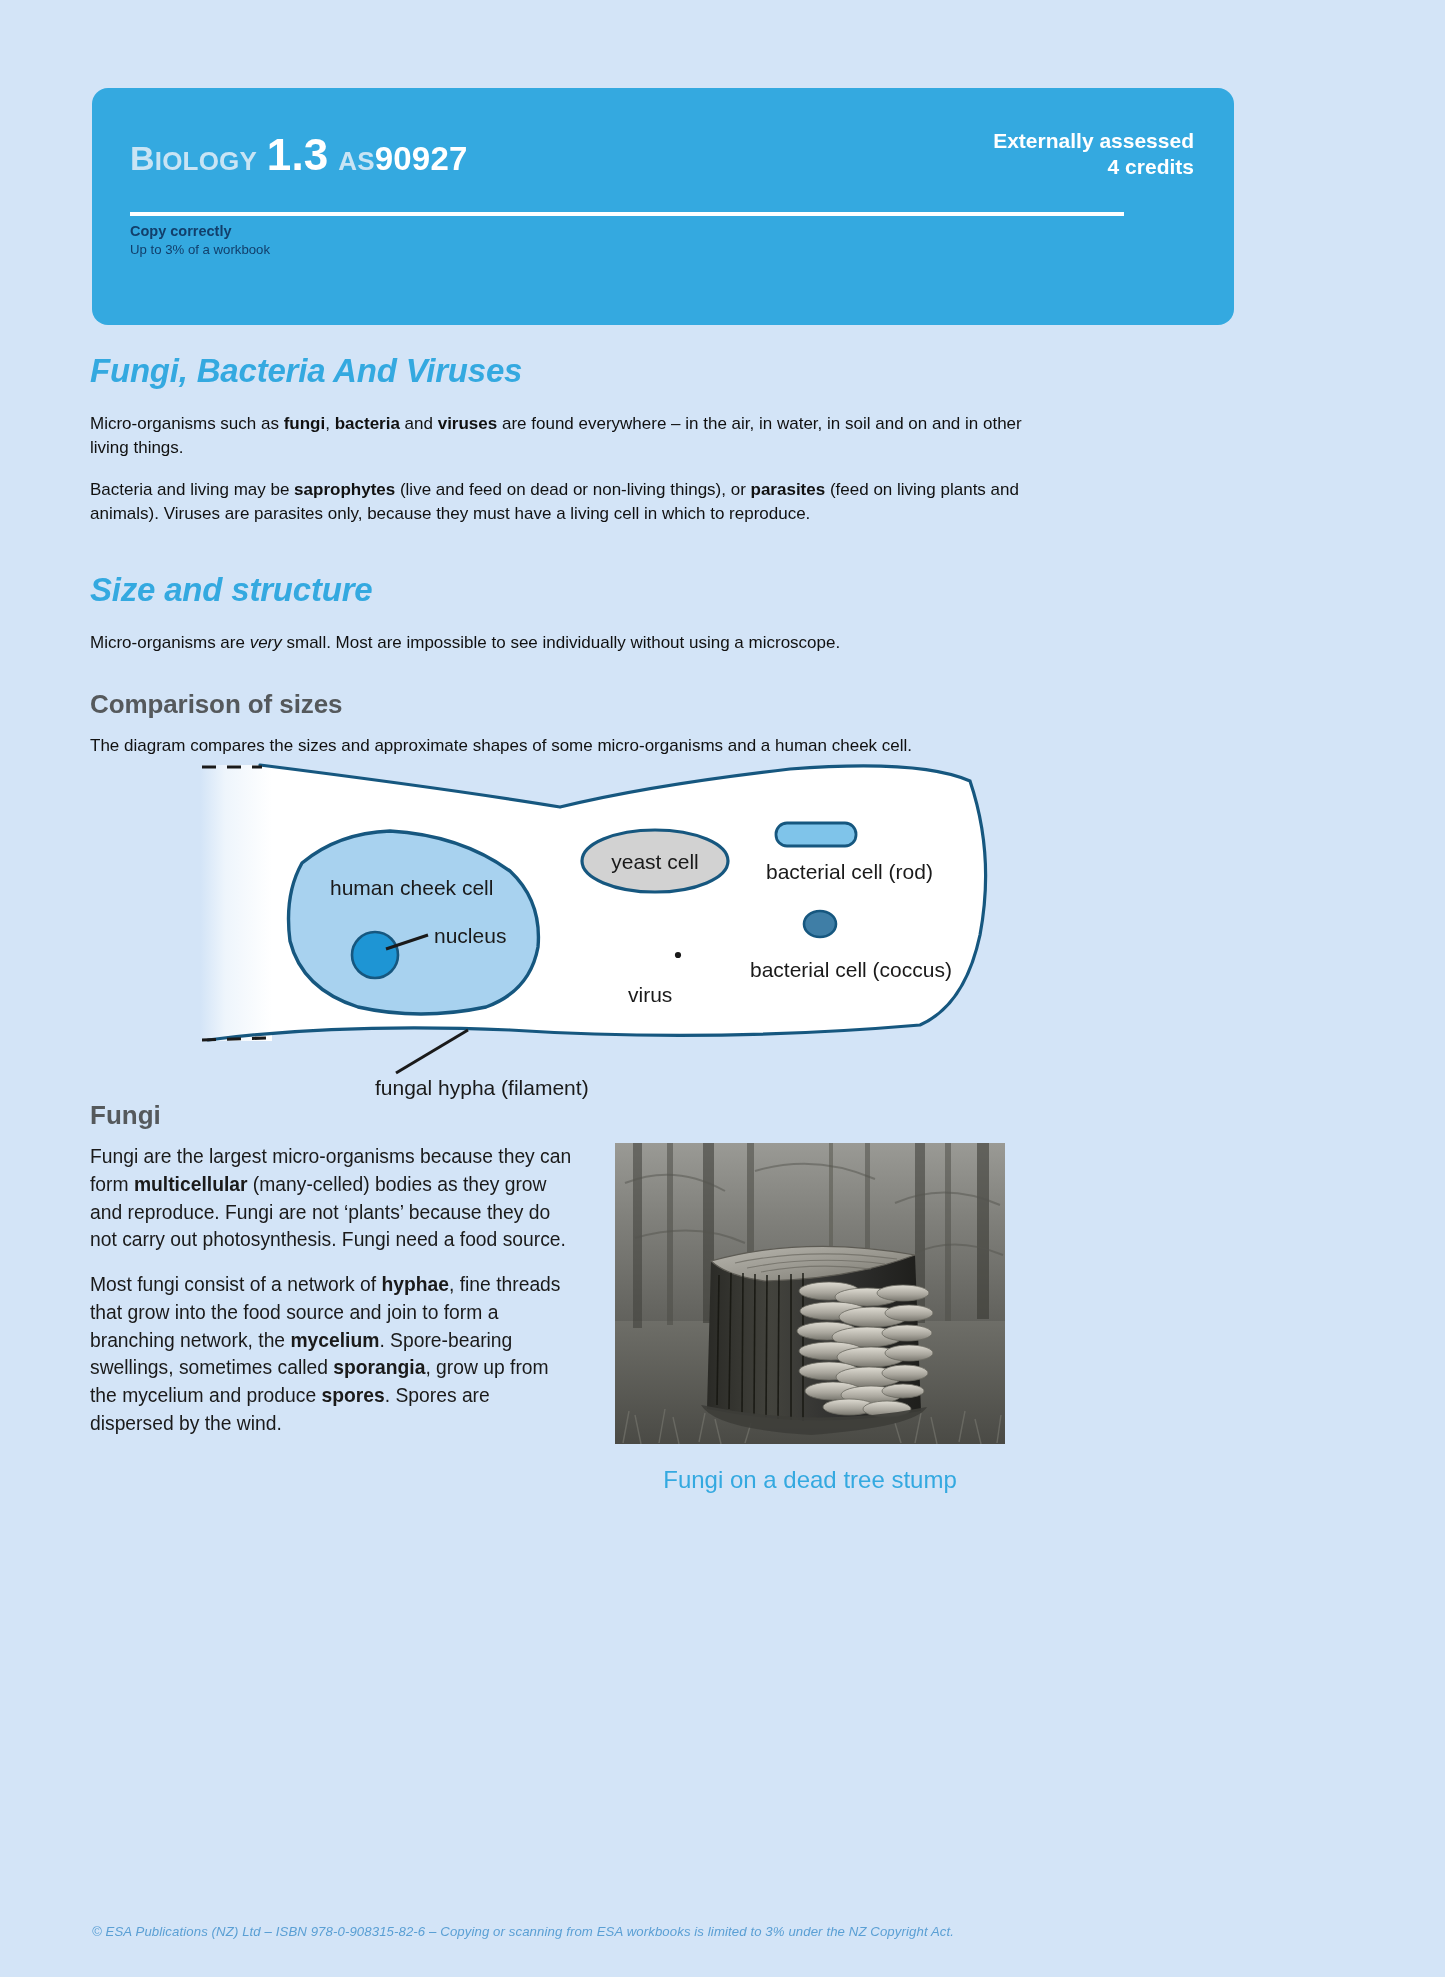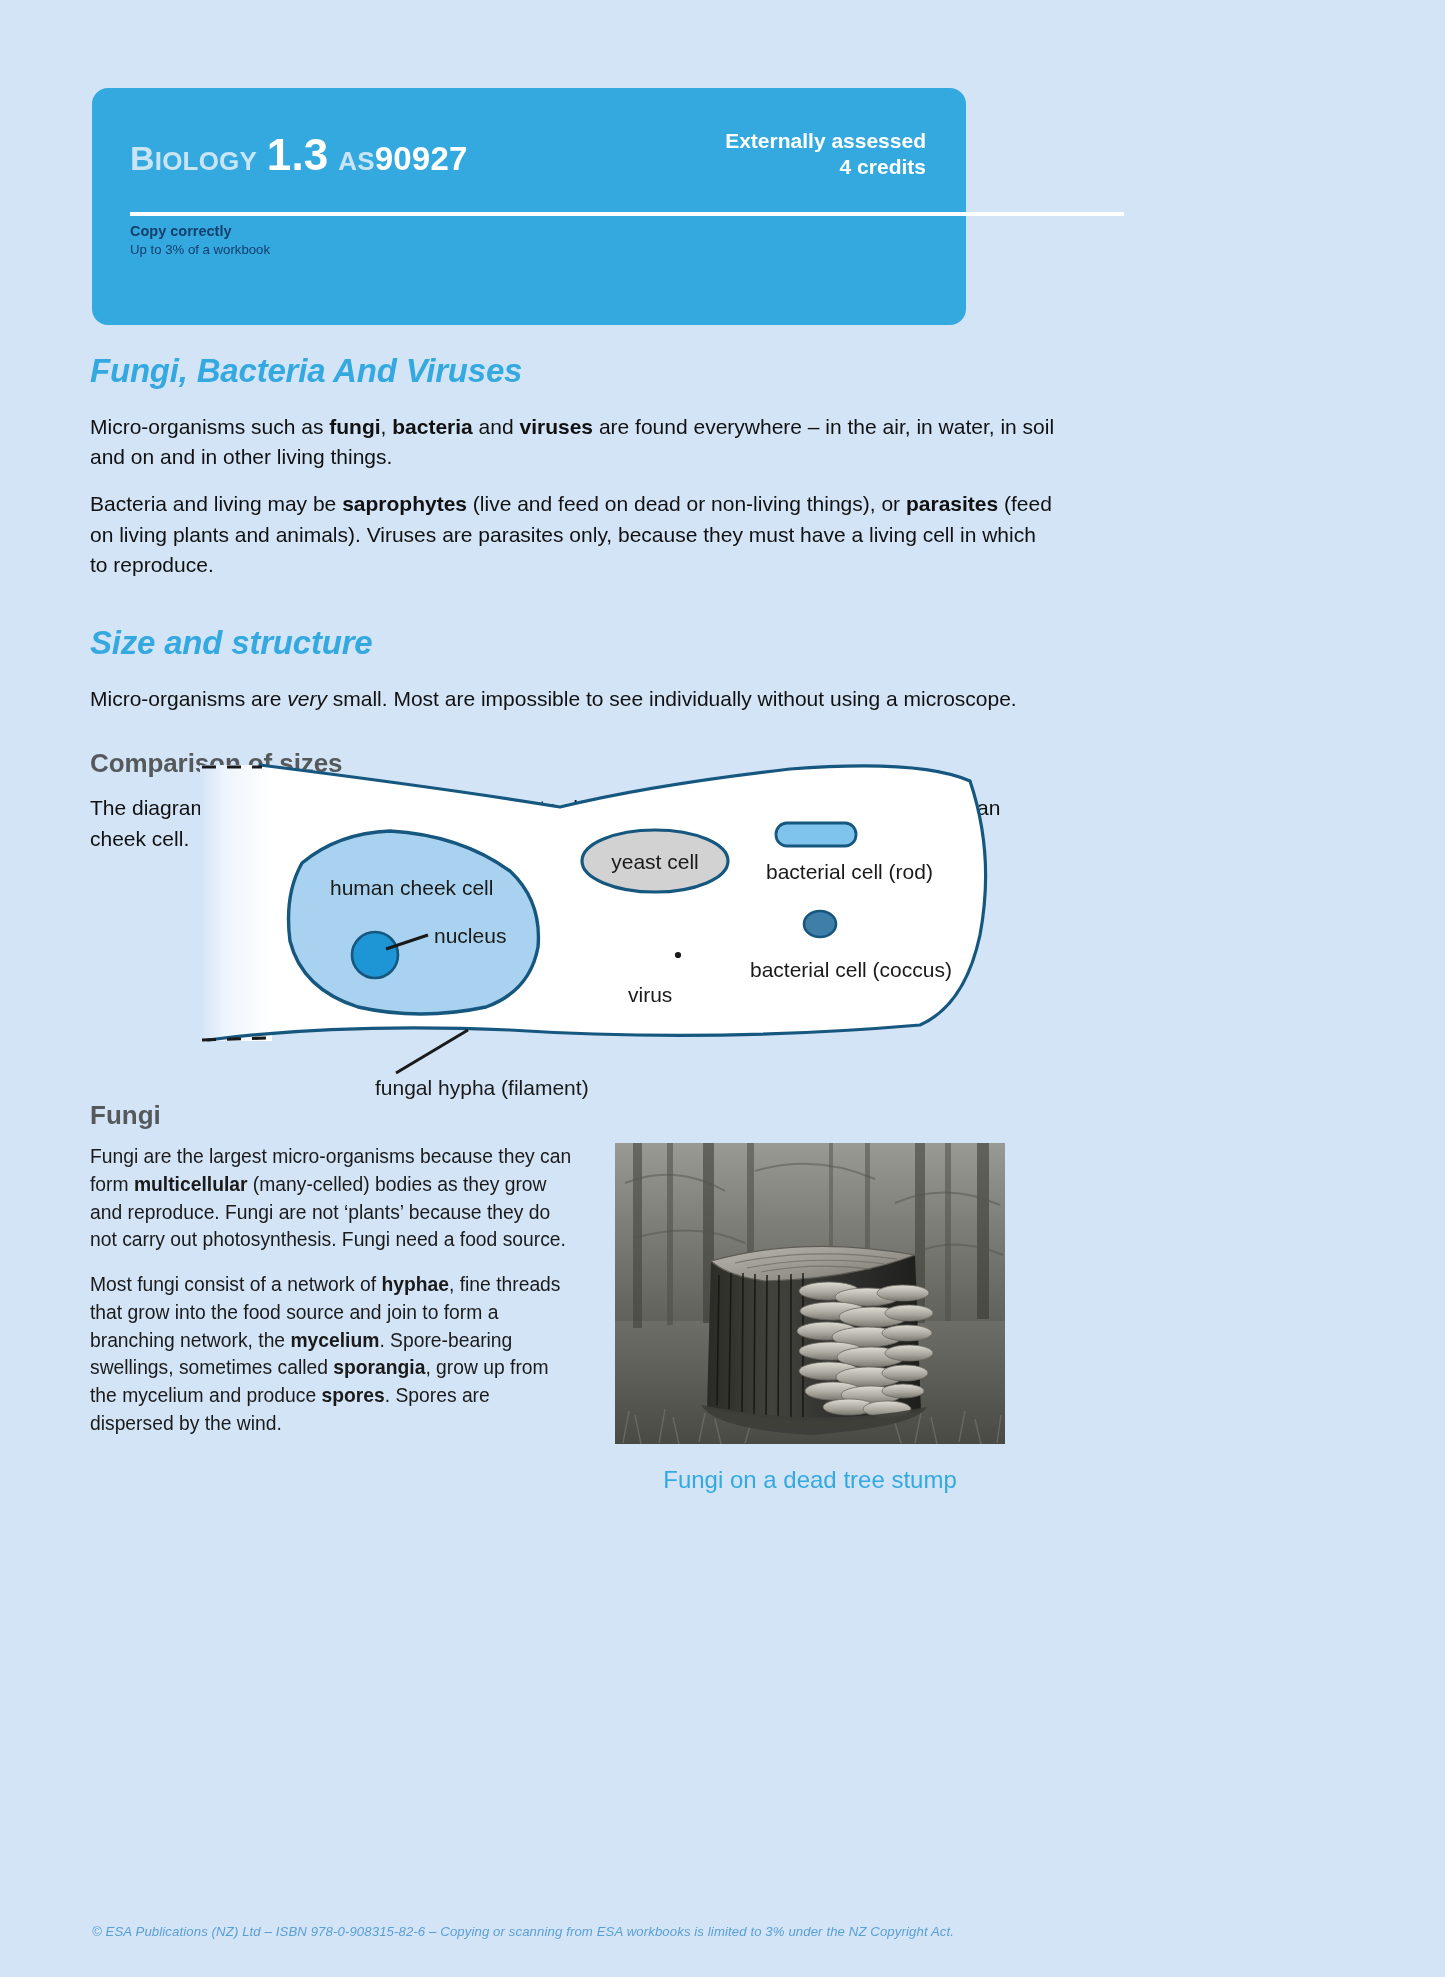--- a/index.html
+++ b/index.html
@@ -13,21 +13,21 @@
     overflow: hidden;
     position: relative;
   }
 
   .page { position: relative; width: 1445px; height: 1977px; }
 
   
   .banner {
     position: absolute;
     left: 92px; top: 88px;
-    width: 874px; height: 237px;
+    width: 1142px; height: 237px;
     background: #34a9e0;
     border-radius: 16px;
     padding: 0;
   }
   .banner-top {
     position: relative;
     height: 118px;
     display: flex;
     align-items: center;
     justify-content: space-between;
@@ -106,21 +106,21 @@
 
   h3.gray-head {
     font-size: 26px;
     font-weight: bold;
     color: #55595c;
     margin: 34px 0 14px 0;
     letter-spacing: -0.1px;
   }
 
   p.body {
-    font-size: 21px;
+    font-size: 17px;
     line-height: 1.44;
     margin: 0 0 17px 0;
     color: #111;
   }
   p.body b { font-weight: bold; }
   p.body i { font-style: italic; }
 
   
   .diagram { position: absolute; left: 90px; top: 755px; width: 1000px; height: 345px; }
 

